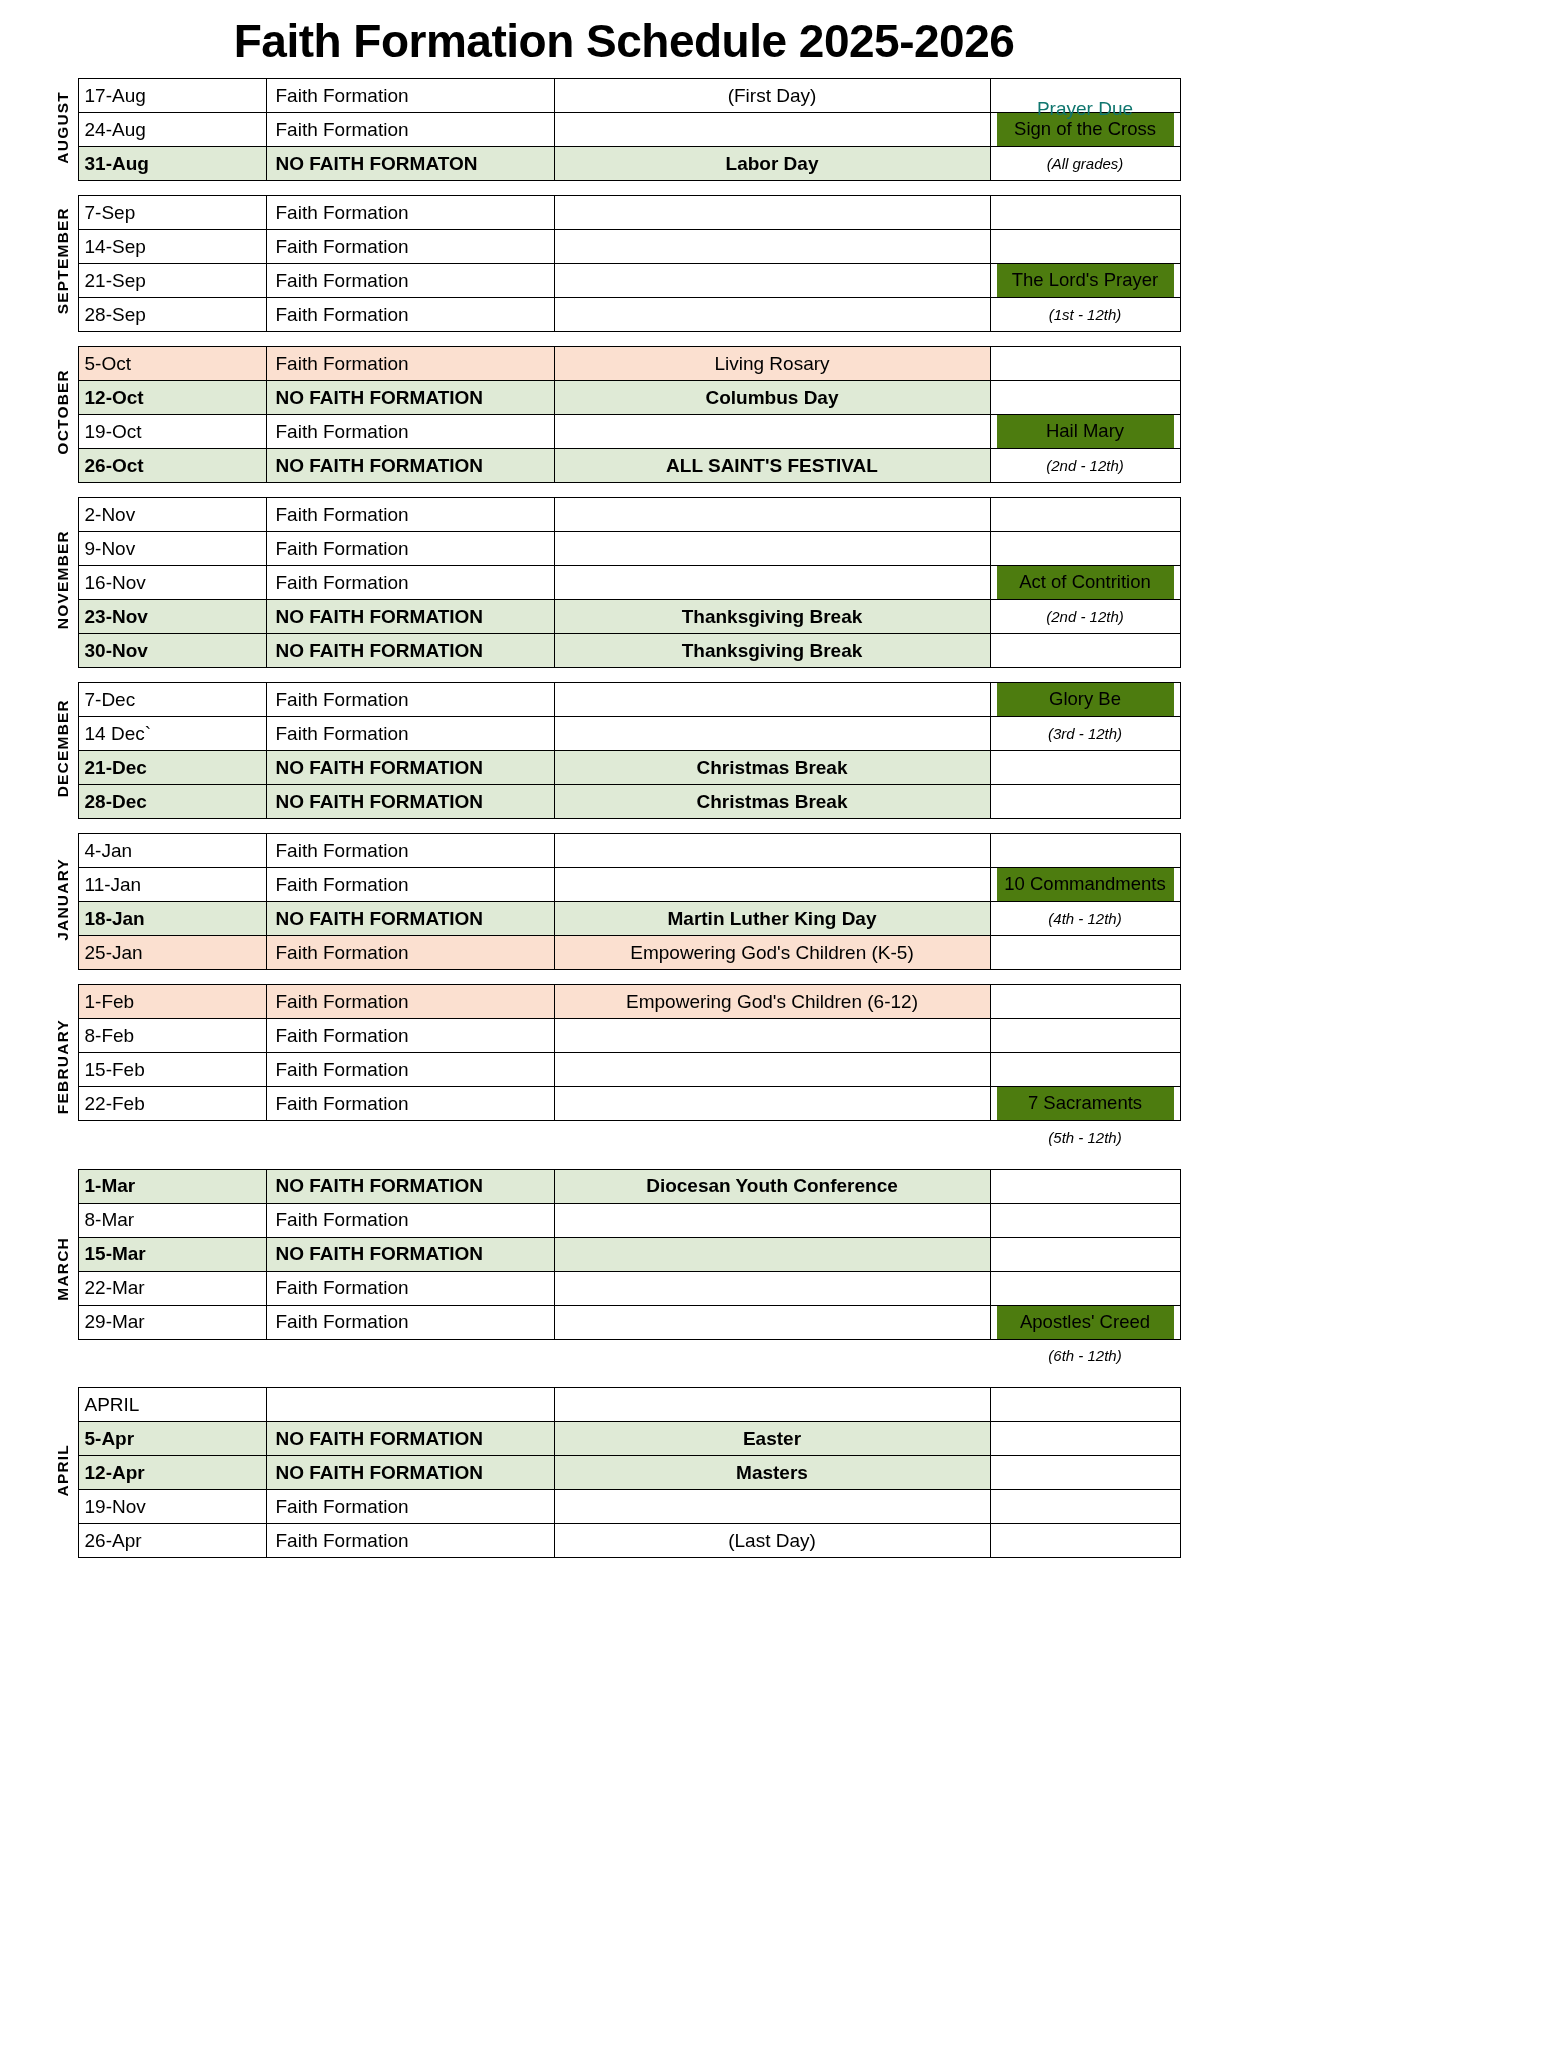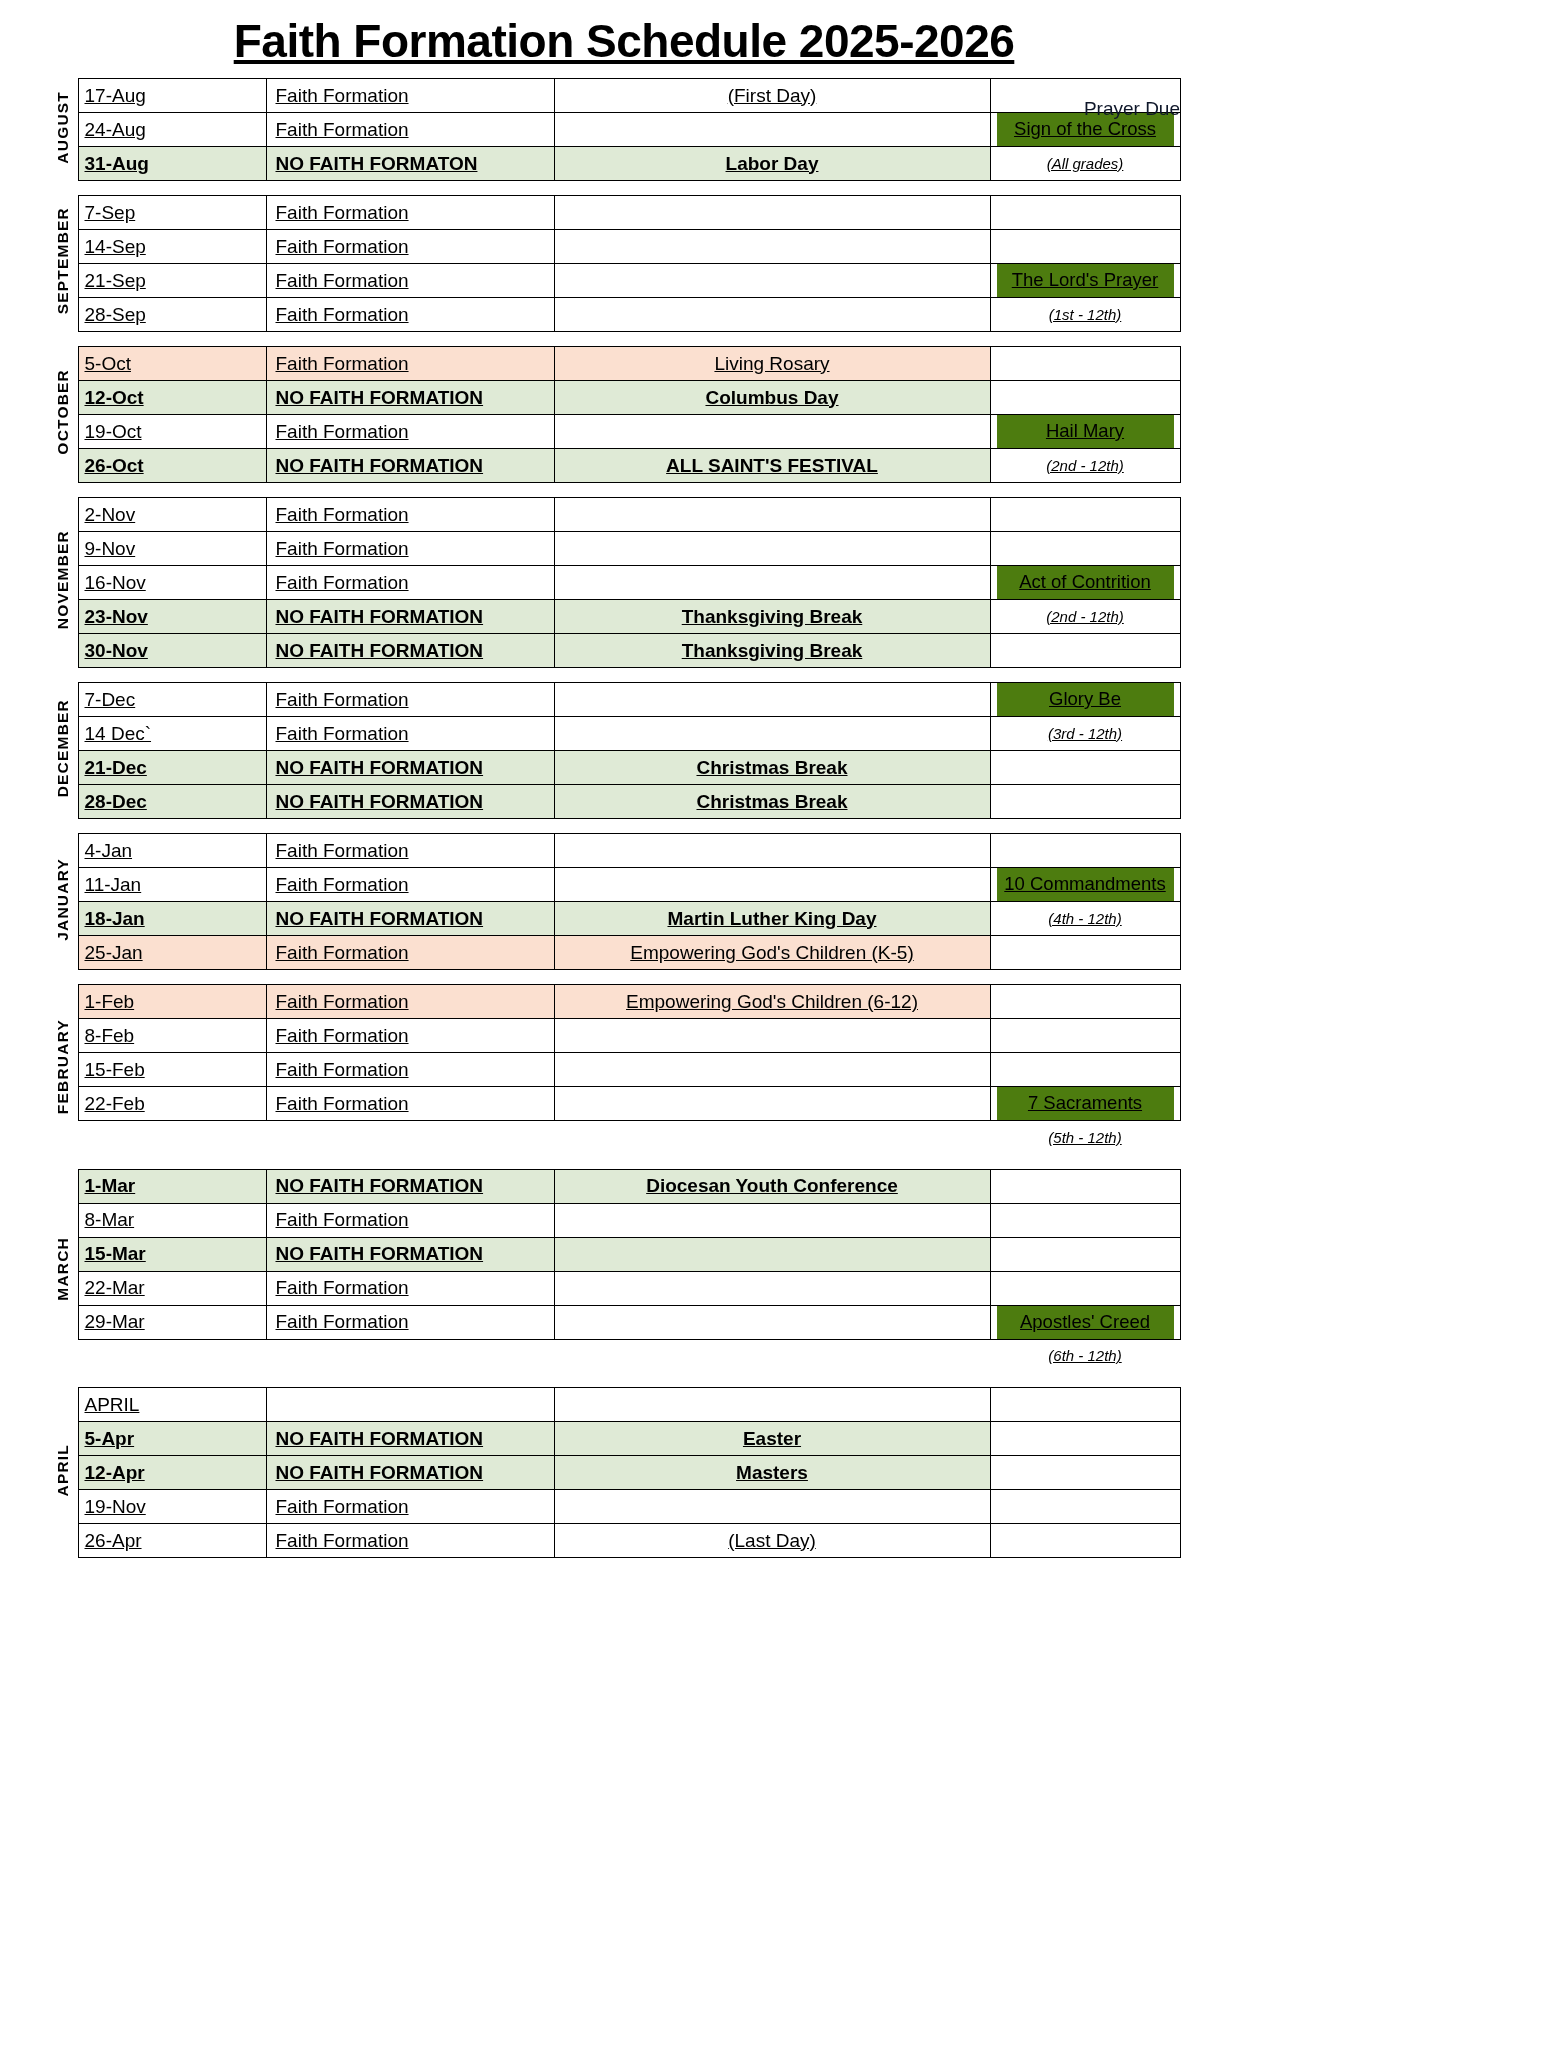--- a/index.html
+++ b/index.html
@@ -7,41 +7,40 @@
     margin: 0; padding: 0;
     background: #ffffff;
     font-family: "Liberation Sans", sans-serif;
   }
   .page {
     width: 1248px;
     min-height: 2048px;
     background: #ffffff;
     position: relative;
     padding: 0;
-    text-decoration: underline;
   }
   .title {
     text-align: center;
     font-size: 46px;
     font-weight: bold;
     color: #000000;
     letter-spacing: -0.5px;
     padding-top: 14px;
     padding-bottom: 10px;
     font-family: "Liberation Sans", sans-serif;
   }
 
   .prayer-head {
     position: absolute;
     left: 990px;
     top: 98px;
     width: 190px;
-    text-align: right;
+    text-align: center;
     font-size: 19px;
-    color: #0f172a;
+    color: #0f766e;
   }
 
   .sheet {
     margin: 0;
     padding-left: 48px;
     padding-right: 0px;
   }
 
   table.month {
     border-collapse: collapse;

